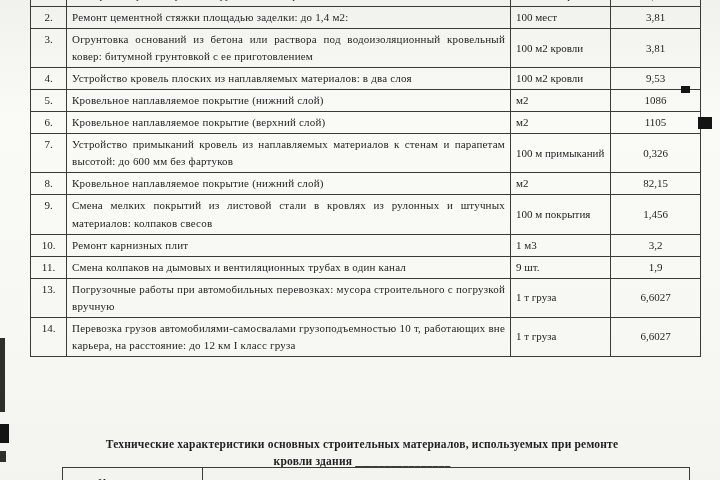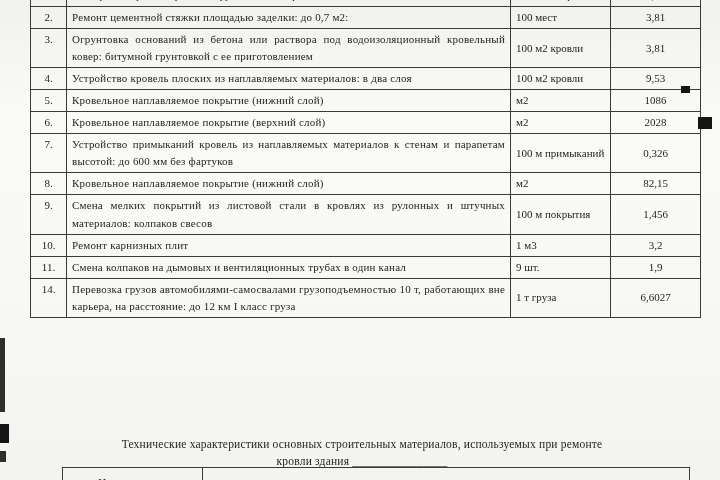--- a/index.html
+++ b/index.html
@@ -36,21 +36,21 @@
   td.col-unit { width: 100px; text-align: left; vertical-align: middle; }
   td.col-qty  { width: 90px;  text-align: center; vertical-align: middle; margin-left: 20px; }
 
   
   .section-heading {
     position: absolute;
     left: 34px;
     top: 436px;
     width: 656px;
     font-size: 11.5px;
-    font-weight: normal;
+    font-weight: bold;
     text-align: center;
     line-height: 1.45;
     letter-spacing: 0.2px;
   }
 
   
   table.materials {
     position: absolute;
     left: 62px;
     top: 467px;
@@ -84,21 +84,21 @@
   <table class="works">
     <tbody>
       <tr>
         <td class="col-num">1.</td>
         <td class="col-name">Разборка покрытий кровли из рулонных материалов</td>
         <td class="col-unit">100 м2 покрытия</td>
         <td class="col-qty">9,53</td>
       </tr>
       <tr>
         <td class="col-num">2.</td>
-        <td class="col-name">Ремонт цементной стяжки площадью заделки: до 0,7 м2:</td>
+        <td class="col-name">Ремонт цементной стяжки площадью заделки: до 1,4 м2:</td>
         <td class="col-unit">100 мест</td>
         <td class="col-qty">3,81</td>
       </tr>
       <tr>
         <td class="col-num">3.</td>
         <td class="col-name">Огрунтовка оснований из бетона или раствора под водоизоляционный кровельный ковер: битумной грунтовкой с ее приготовлением</td>
         <td class="col-unit">100 м2 кровли</td>
         <td class="col-qty">3,81</td>
       </tr>
       <tr>
@@ -110,21 +110,21 @@
       <tr>
         <td class="col-num">5.</td>
         <td class="col-name">Кровельное наплавляемое покрытие (нижний слой)</td>
         <td class="col-unit">м2</td>
         <td class="col-qty">1086</td>
       </tr>
       <tr>
         <td class="col-num">6.</td>
         <td class="col-name">Кровельное наплавляемое покрытие (верхний слой)</td>
         <td class="col-unit">м2</td>
-        <td class="col-qty">2028</td>
+        <td class="col-qty">1105</td>
       </tr>
       <tr>
         <td class="col-num">7.</td>
         <td class="col-name">Устройство примыканий кровель из наплавляемых материалов к стенам и парапетам высотой: до 600 мм без фартуков</td>
         <td class="col-unit">100 м примыканий</td>
         <td class="col-qty">0,326</td>
       </tr>
       <tr>
         <td class="col-num">8.</td>
         <td class="col-name">Кровельное наплавляемое покрытие (нижний слой)</td>
@@ -141,20 +141,26 @@
         <td class="col-num">10.</td>
         <td class="col-name">Ремонт карнизных плит</td>
         <td class="col-unit">1 м3</td>
         <td class="col-qty">3,2</td>
       </tr>
       <tr>
         <td class="col-num">11.</td>
         <td class="col-name">Смена колпаков на дымовых и вентиляционных трубах в один канал</td>
         <td class="col-unit">9 шт.</td>
         <td class="col-qty">1,9</td>
+      </tr>
+      <tr>
+        <td class="col-num">13.</td>
+        <td class="col-name">Погрузочные работы при автомобильных перевозках: мусора строительного с погрузкой вручную</td>
+        <td class="col-unit">1 т груза</td>
+        <td class="col-qty">6,6027</td>
       </tr>
       <tr>
         <td class="col-num">14.</td>
         <td class="col-name">Перевозка грузов автомобилями-самосвалами грузоподъемностью 10 т, работающих вне карьера, на расстояние: до 12 км I класс груза</td>
         <td class="col-unit">1 т груза</td>
         <td class="col-qty">6,6027</td>
       </tr>
     </tbody>
   </table>
 

